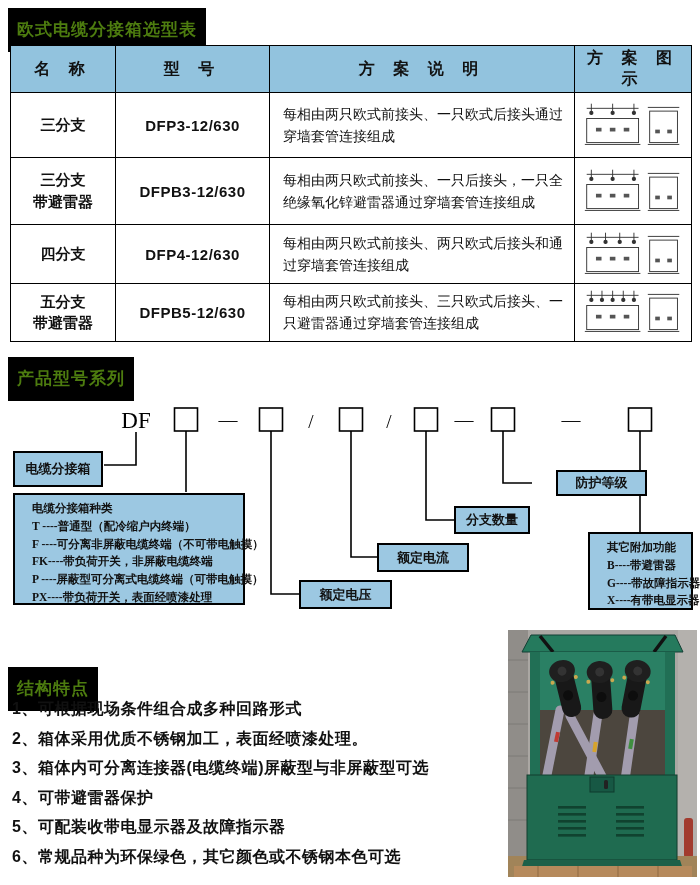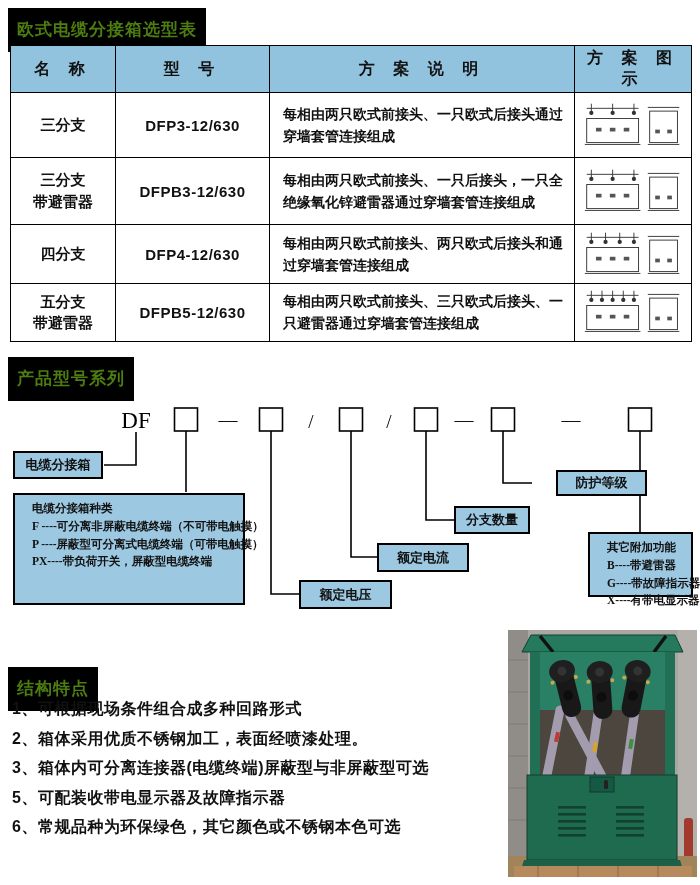--- a/index.html
+++ b/index.html
@@ -20,21 +20,21 @@
     border-collapse:collapse; table-layout:fixed;
   }
   table.sel th, table.sel td { border:1.5px solid #000; }
   table.sel th {
     background:#92c3de; height:47px; font-size:16px; font-weight:bold;
     letter-spacing:7px; text-align:center;
   }
   table.sel td { background:#fff; vertical-align:middle; }
   td.c-name { text-align:center; font-size:15px; font-weight:bold; white-space:pre-line; line-height:1.45; }
   td.c-model { text-align:center; font-size:15px; font-weight:bold; letter-spacing:.5px; }
-  td.c-desc { font-size:14px; font-weight:bold; line-height:1.6; padding:6px 10px 6px 13px; }
+  td.c-desc { font-size:14px; font-weight:normal; line-height:1.6; padding:6px 10px 6px 13px; }
   td.c-scheme { text-align:center; }
   .scheme-wrap { display:flex; justify-content:center; align-items:center; }
   
   #diagram-svg { position:absolute; left:0; top:0; pointer-events:none; }
   .lbl-box {
     position:absolute; background:#9cc8e2; border:2px solid #000;
     display:flex; align-items:center; justify-content:center;
     font-family:"Liberation Serif", serif; font-size:13px; font-weight:bold;
   }
   .lbl-box.multi { display:block; padding:5px 17px; }
@@ -216,47 +216,50 @@
       <path d="M136,432 V465 H104"></path>
       <path d="M186,431 V492"></path>
       <path d="M271,431 V594 H299"></path>
       <path d="M351,431 V557 H377"></path>
       <path d="M426,431 V520 H454"></path>
       <path d="M503,431 V483 H532"></path>
       <path d="M640,431 V532"></path>
     </g>
   </svg>
 
-  <div class="lbl-box" style="left:13px; top:451px; width:90px; height:28px;">电缆分接箱</div>
+  <div class="lbl-box" style="left:13px; top:451px; width:90px; height:36px;">电缆分接箱</div>
 
   <div class="lbl-box multi" style="left:13px; top:493px; width:232px; height:112px;">
     <div class="bx-line">电缆分接箱种类</div>
+    <div class="bx-line">T ----普通型（配冷缩户内终端）</div>
     <div class="bx-line">F ----可分离非屏蔽电缆终端（不可带电触摸）</div>
+    <div class="bx-line">FK----带负荷开关，非屏蔽电缆终端</div>
     <div class="bx-line">P ----屏蔽型可分离式电缆终端（可带电触摸）</div>
-    <div class="bx-line">PX----带负荷开关，屏蔽型电缆终端</div>
+    <div class="bx-line">PX----带负荷开关，表面经喷漆处理</div>
   </div>
 
   <div class="lbl-box" style="left:299px; top:580px; width:93px; height:29px;">额定电压</div>
   <div class="lbl-box" style="left:377px; top:543px; width:92px; height:29px;">额定电流</div>
   <div class="lbl-box" style="left:454px; top:506px; width:76px; height:28px;">分支数量</div>
   <div class="lbl-box" style="left:556px; top:470px; width:91px; height:26px;">防护等级</div>
 
-  <div class="lbl-box multi" style="left:588px; top:532px; width:105px; height:65px;">
+  <div class="lbl-box multi" style="left:588px; top:532px; width:105px; height:78px;">
     <div class="bx-line">其它附加功能</div>
     <div class="bx-line">B----带避雷器</div>
     <div class="bx-line">G----带故障指示器</div>
     <div class="bx-line">X----有带电显示器</div>
   </div>
 
   <div class="black-title" style="left:8px; top:667px;">结构特点</div>
 
   <ul id="features-list">
     <li>1、可根据现场条件组合成多种回路形式</li>
     <li>2、箱体采用优质不锈钢加工，表面经喷漆处理。</li>
     <li>3、箱体内可分离连接器(电缆终端)屏蔽型与非屏蔽型可选</li>
+    <li>4、可带避雷器保护</li>
     <li>5、可配装收带电显示器及故障指示器</li>
     <li>6、常规品种为环保绿色，其它颜色或不锈钢本色可选</li>
   </ul>
 
   <svg id="photo" viewBox="0 0 189 247">
     <rect width="189" height="247" fill="#aaa7a3"></rect>
     <rect x="0" y="0" width="20" height="247" fill="#908d89"></rect>
     <g stroke="#7d7a76" stroke-width="1">
       <line x1="0" y1="30" x2="20" y2="30"></line>
         <line x1="0" y1="62" x2="20" y2="62"></line>

